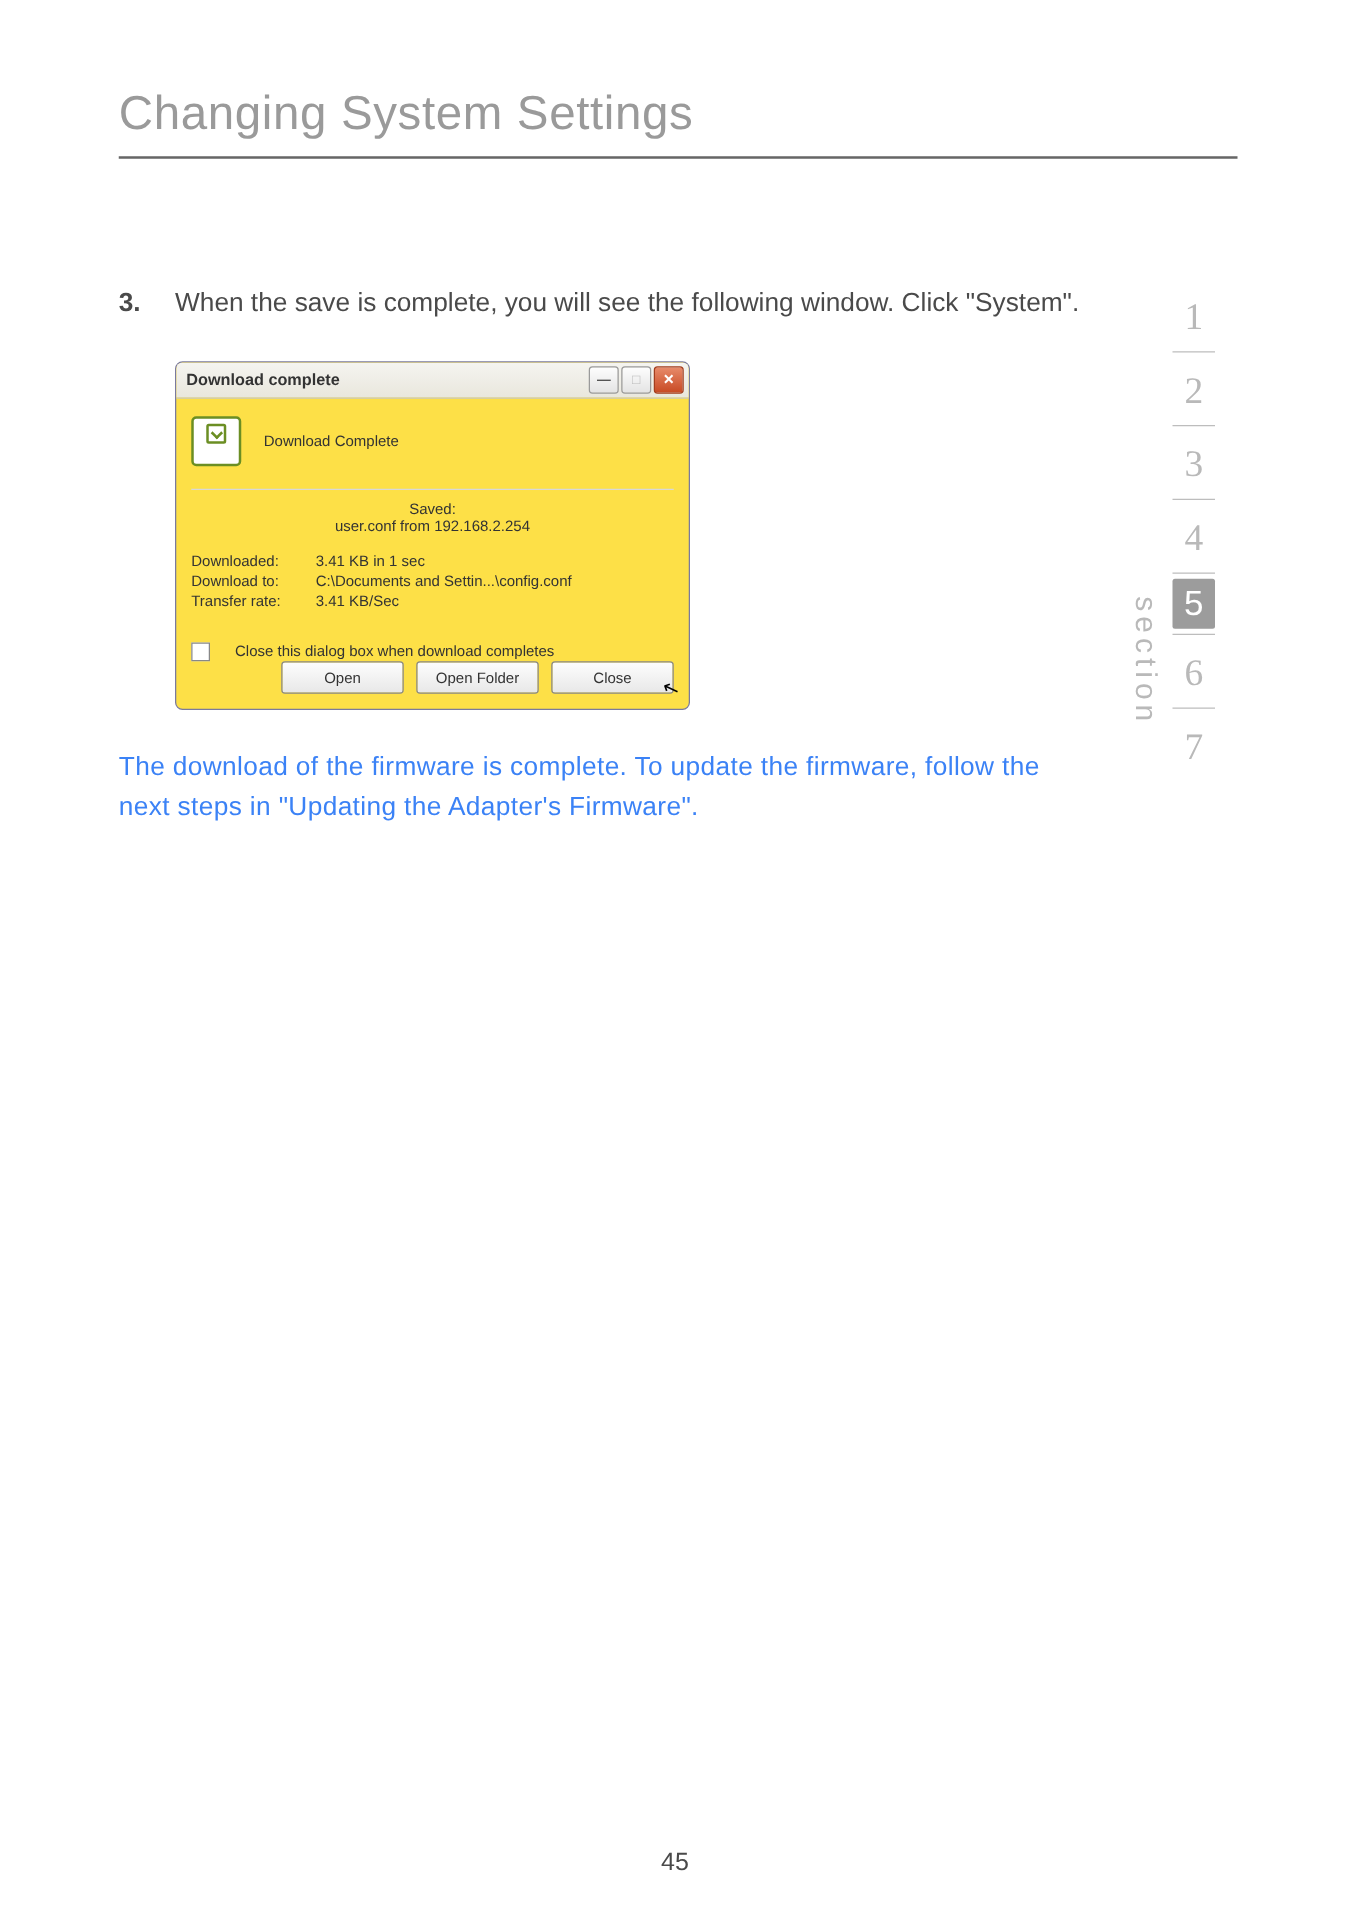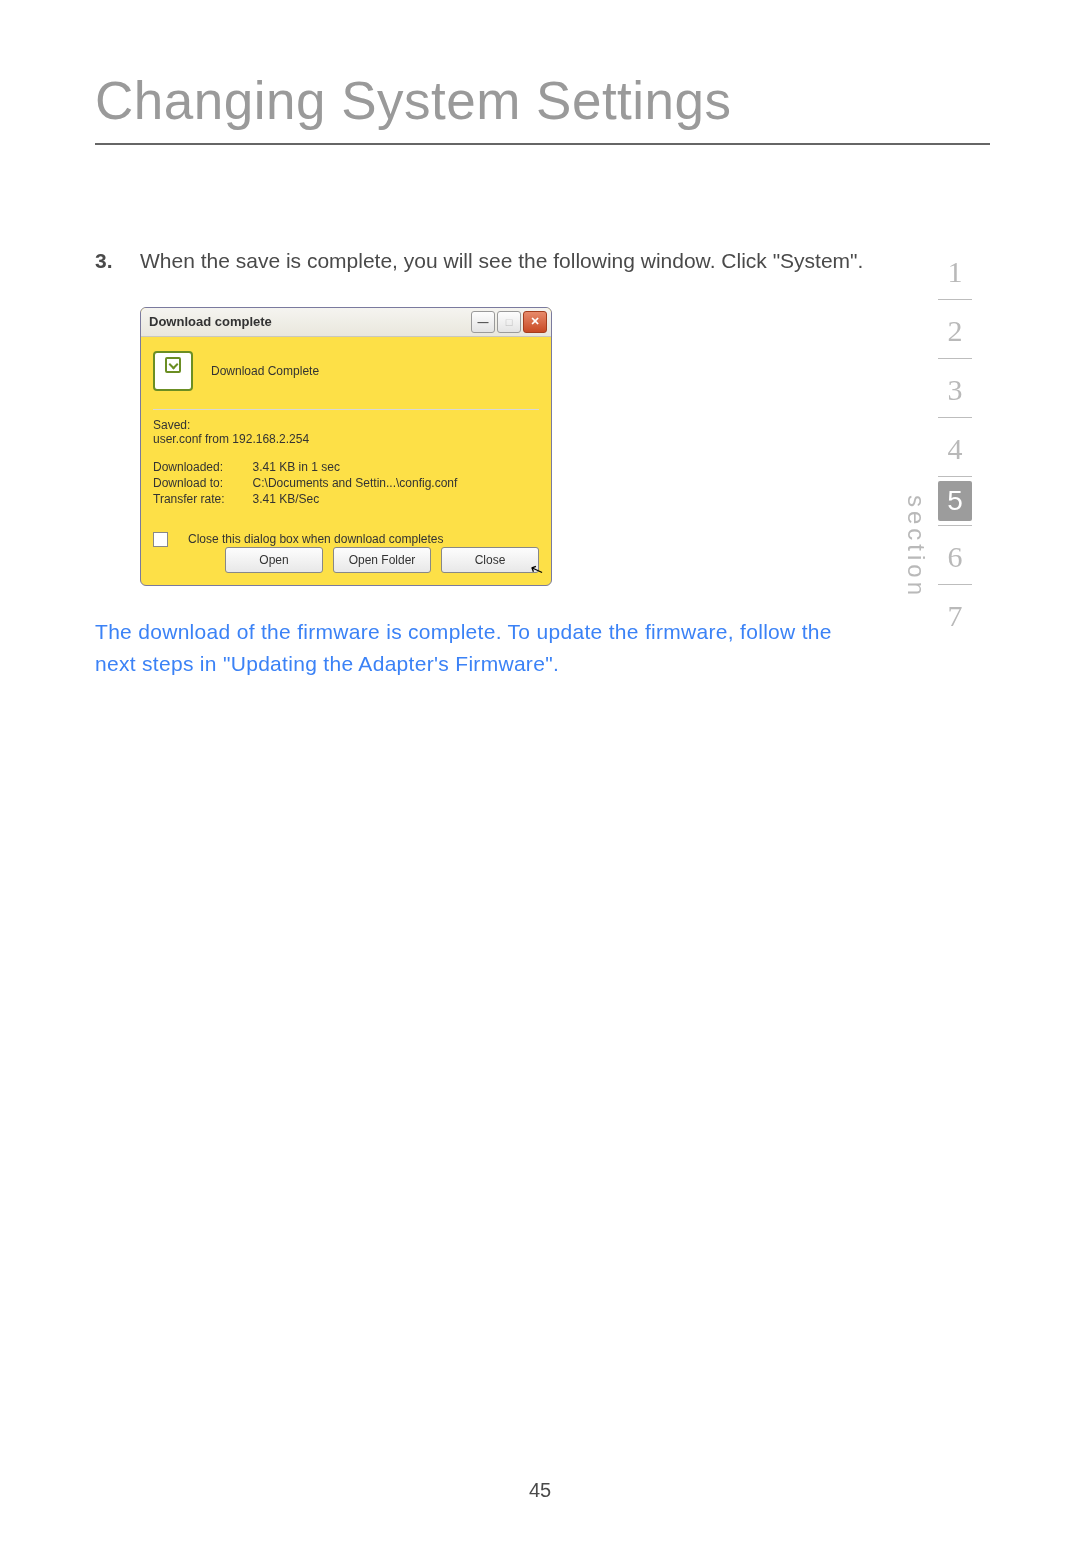--- a/index.html
+++ b/index.html
@@ -10,21 +10,21 @@
     background: #fff;
     font-family: Arial, Helvetica, sans-serif;
     color: #4a4a4a;
     position: relative;
   }
   .page {
     padding: 70px 90px 0 95px;
     position: relative;
   }
   .page-title {
-    font-size: 53px;
+    font-size: 38px;
     color: #9a9a9a;
     letter-spacing: 0.5px;
     padding-bottom: 12px;
     border-bottom: 2px solid #666;
     margin-bottom: 100px;
   }
   .body-row {
     display: flex;
     align-items: flex-start;
   }
@@ -126,20 +126,21 @@
     border-bottom: 2px solid #6b8e23;
     transform: rotate(-45deg);
   }
   .dlg-header-text {
     font-size: 12px;
   }
   .saved-block {
     border-top: 1px solid #d8d8d8;
     padding-top: 8px;
     margin-bottom: 14px;
+    text-align: center;
   }
   .info-table { display: table; }
   .info-row { display: table-row; }
   .info-label { display: table-cell; padding-right: 28px; padding-bottom: 2px; }
   .info-val { display: table-cell; }
   .check-row {
     display: flex;
     align-items: flex-start;
     gap: 20px;
     margin-top: 24px;

